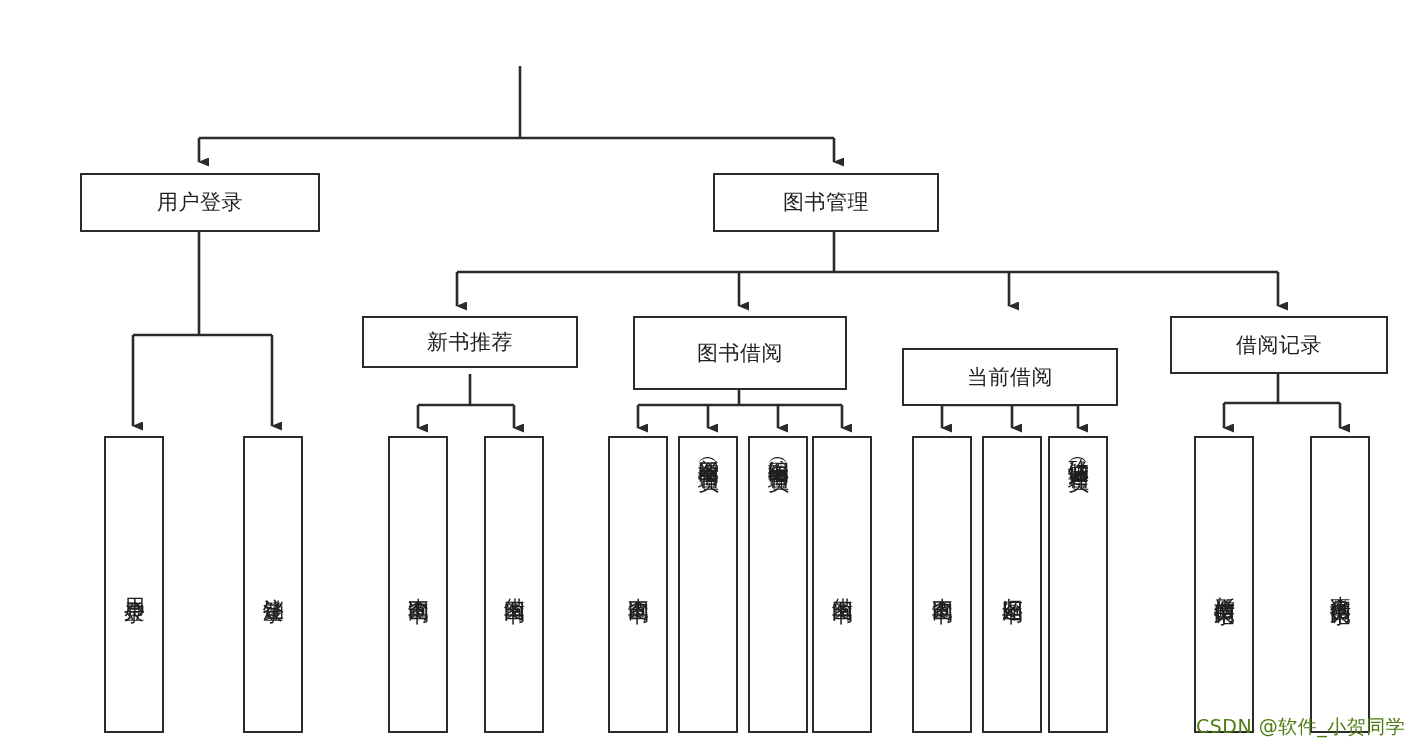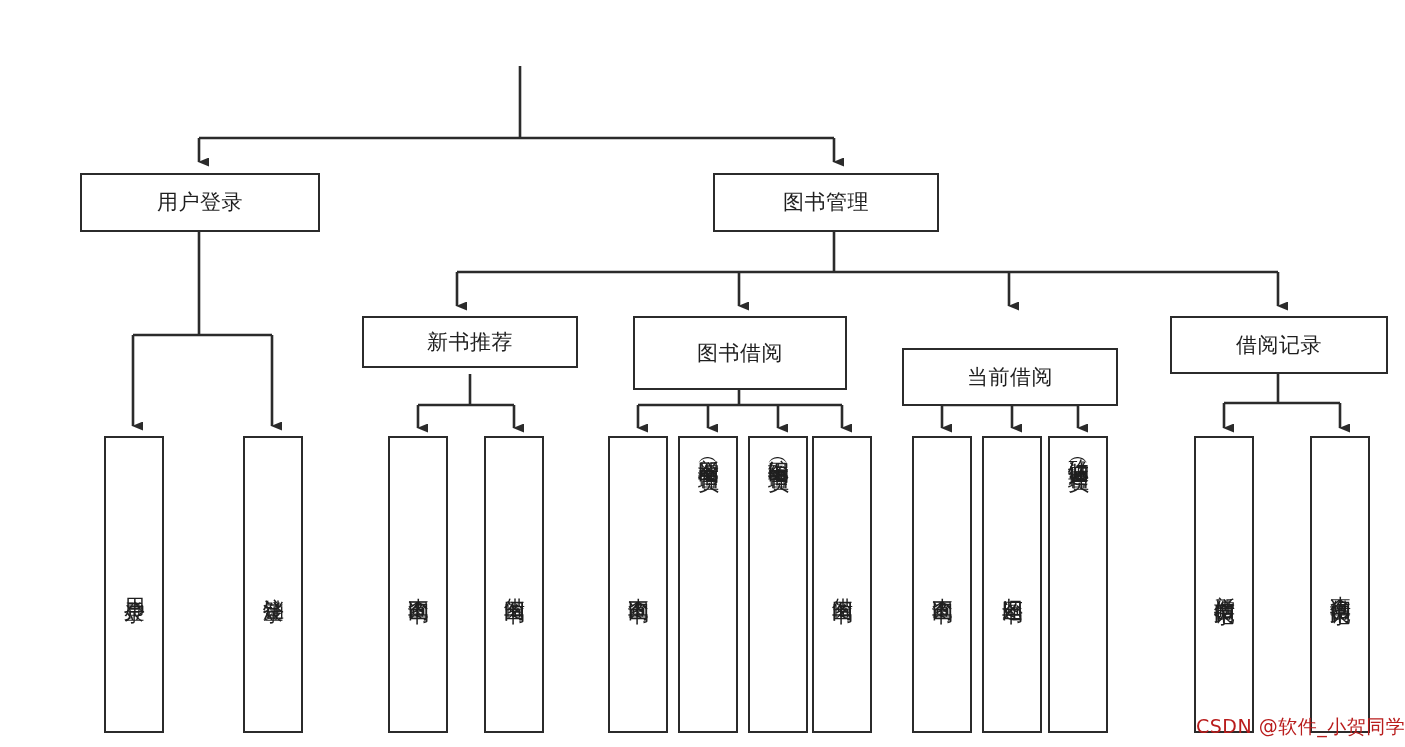--- a/index.html
+++ b/index.html
@@ -66,21 +66,21 @@
   }
   .node.vertical.centered {
     align-items: center;
     padding-top: 0;
   }
   #watermark {
     position: absolute;
     left: 1196px;
     top: 714px;
     font-size: 19px;
-    color: #b91c1c;
+    color: #4d7c0f;
     letter-spacing: 0.5px;
     white-space: nowrap;
     pointer-events: none;
     font-family: "DejaVu Sans", "Liberation Sans", sans-serif;
   }
 </style>
 </head>
 <body>
 
 <div id="diagram-root">

